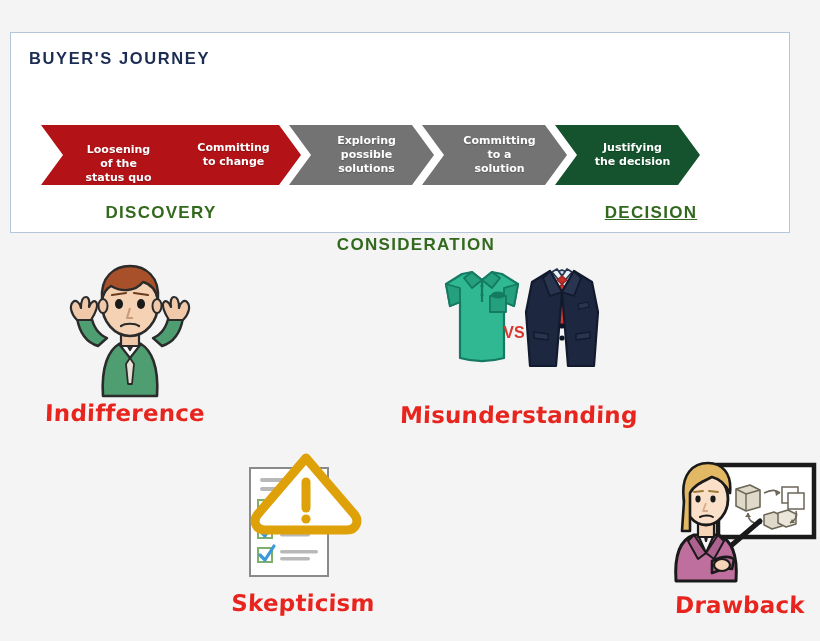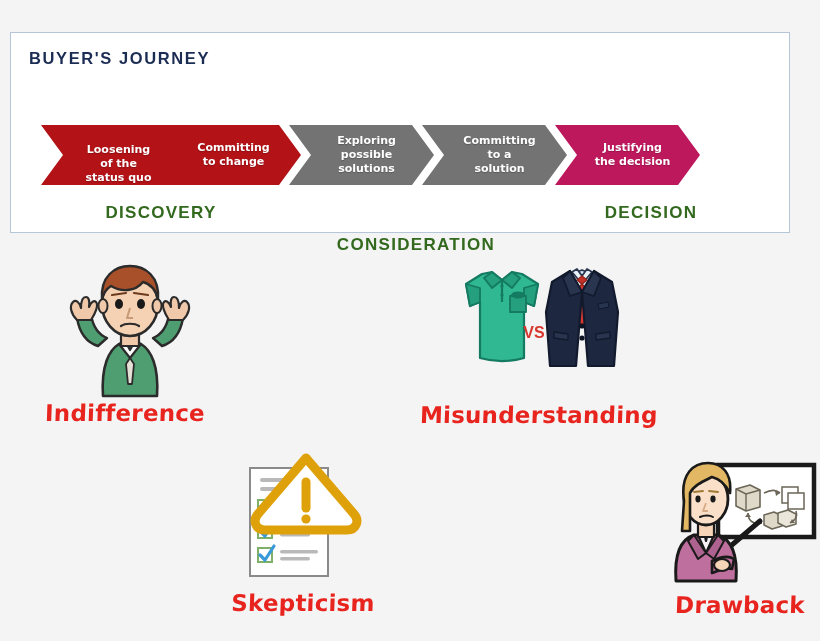--- a/index.html
+++ b/index.html
@@ -64,21 +64,21 @@
     font-weight: bold;
     font-size: 11px;
     line-height: 14px;
     text-align: center;
     padding: 0 6px 0 16px;
     white-space: pre-line;
     text-shadow: 0 1px 1px rgba(0,0,0,0.22);
   }
   .chev-red  { background: #b31217; }
   .chev-blue { background: #737373; }
-  .chev-gray { background: #be185d; }
+  .chev-gray { background: #14532d; }
 
   
   .stage-label {
     position: absolute;
     top: 170px;
     font-size: 17px;
     font-weight: bold;
     letter-spacing: 1.3px;
     color: #33691e;
     font-family: "Liberation Sans", sans-serif;
@@ -138,21 +138,21 @@
     <div class="chevron chev-gray" style="left:532px; width:145px;">
       <div class="chev-label">Justifying
 the decision</div>
     </div>
 
 
   </div>
 
   <div class="stage-label" style="left:80px;  width:140px;">DISCOVERY</div>
   <div class="stage-label" style="left:325px; width:160px;margin-top:32px;">CONSIDERATION</div>
-  <div class="stage-label" style="left:570px; width:140px;">DECISION</div>
+  <div class="stage-label" style="left:570px; width:140px;text-decoration:underline;">DECISION</div>
 
 </div>
 
 <div class="concept" style="left:20px; top:258px; width:210px; height:180px;">
 
   <svg class="art" style="left:35px; top:0px;" width="150" height="140" viewBox="0 0 150 140">
 
     <path d="M43 88 C30 84 24 72 22 60 L36 57 C38 68 42 76 52 80 Z" fill="#4e9e72" stroke="#2b2b2b" stroke-width="2.4" stroke-linejoin="round"></path>
 
     <path d="M107 88 C120 84 126 72 128 60 L114 57 C112 68 108 76 98 80 Z" fill="#4e9e72" stroke="#2b2b2b" stroke-width="2.4" stroke-linejoin="round"></path>
@@ -183,21 +183,21 @@
     <path d="M93 37 L79 35" stroke="#6b3a1e" stroke-width="2.2" fill="none" stroke-linecap="round"></path>
 
     <path d="M75 50 L72 60 L78 60" stroke="#c89a77" stroke-width="2" fill="none" stroke-linejoin="round"></path>
 
     <path d="M66 68 C70 65 80 65 84 68" stroke="#2b2b2b" stroke-width="2.2" fill="none" stroke-linecap="round"></path>
   </svg>
 
   <div class="concept-label" style="top:142px;">Indifference</div>
 </div>
 
-<div class="concept" style="left:420px; top:262px; width:215px; height:180px;">
+<div class="concept" style="left:400px; top:262px; width:215px; height:180px;">
 
   <svg class="art" style="left:10px; top:0px;" width="200" height="120" viewBox="0 0 200 120">
 
     <path d="M36 22 L52 12 L62 10 L72 18 L82 10 L92 12 L108 22 L104 44 L94 40 L94 96 C80 100 64 100 50 96 L50 40 L40 44 Z" fill="#2fb891" stroke="#157a62" stroke-width="2.2" stroke-linejoin="round"></path>
 
     <path d="M36 22 L40 44 L50 40 L50 26 Z" fill="#25a07e" stroke="#157a62" stroke-width="1.8" stroke-linejoin="round"></path>
     <path d="M108 22 L104 44 L94 40 L94 26 Z" fill="#25a07e" stroke="#157a62" stroke-width="1.8" stroke-linejoin="round"></path>
 
     <path d="M62 10 L72 18 L62 26 L54 16 Z" fill="#25a07e" stroke="#157a62" stroke-width="2" stroke-linejoin="round"></path>
     <path d="M82 10 L72 18 L82 26 L90 16 Z" fill="#25a07e" stroke="#157a62" stroke-width="2" stroke-linejoin="round"></path>

